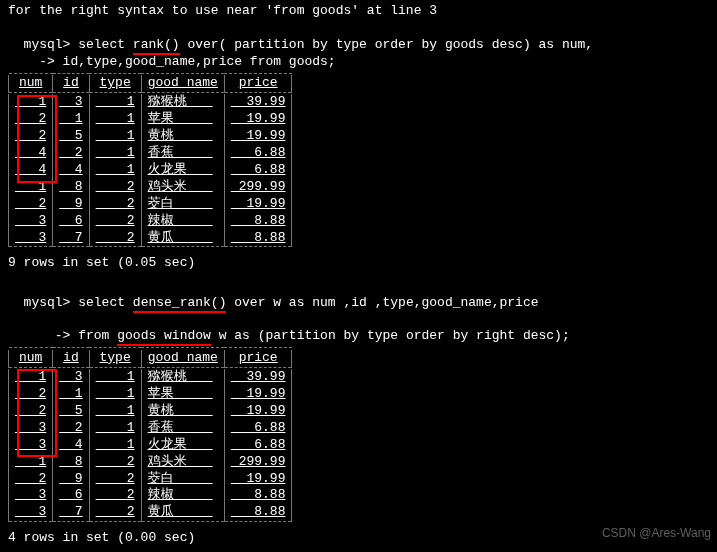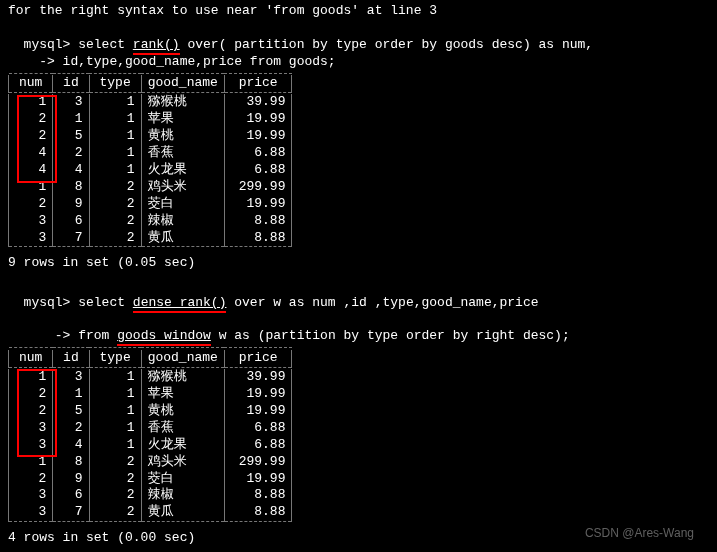--- a/index.html
+++ b/index.html
@@ -9,42 +9,42 @@
       font-family: "Consolas", "Courier New", monospace;
       font-size: 13px;
       line-height: 1.3;
       padding: 3px 8px;
       width: 717px;
       height: 552px;
       overflow: hidden;
       position: relative;
     }
     .line { white-space: pre; }
-    .underline-red { border-bottom: 2px solid #f00; padding-bottom: 1px; text-decoration: underline; }
-    .table-wrap { position: relative; display: inline-block; }
+    .underline-red { border-bottom: 2px solid #f00; padding-bottom: 1px; }
+    .table-wrap { position: relative; display: inline-block; text-decoration: underline; }
     .redbox {
       position: absolute;
       border: 2px solid #f00;
       pointer-events: none;
     }
     table { border-collapse: collapse; margin-top: 2px; }
     td, th {
       padding: 0 6px;
       text-align: right;
       font-weight: normal;
       border-left: 1px solid #777;
       border-right: 1px solid #777;
       white-space: pre;
     }
     th { text-align: center; }
     td.left { text-align: left; }
     .sep td { border-top: 1px dashed #777; border-left: none; border-right: none; padding: 0; height: 2px; }
     .watermark {
       position: absolute;
-      right: 23px;
+      right: 6px;
       bottom: 10px;
       color: #888;
       font-size: 12px;
       font-family: sans-serif;
       opacity: 0.7;
     }
     .spacer { height: 6px; }
   </style>
 </head>
 <body>

